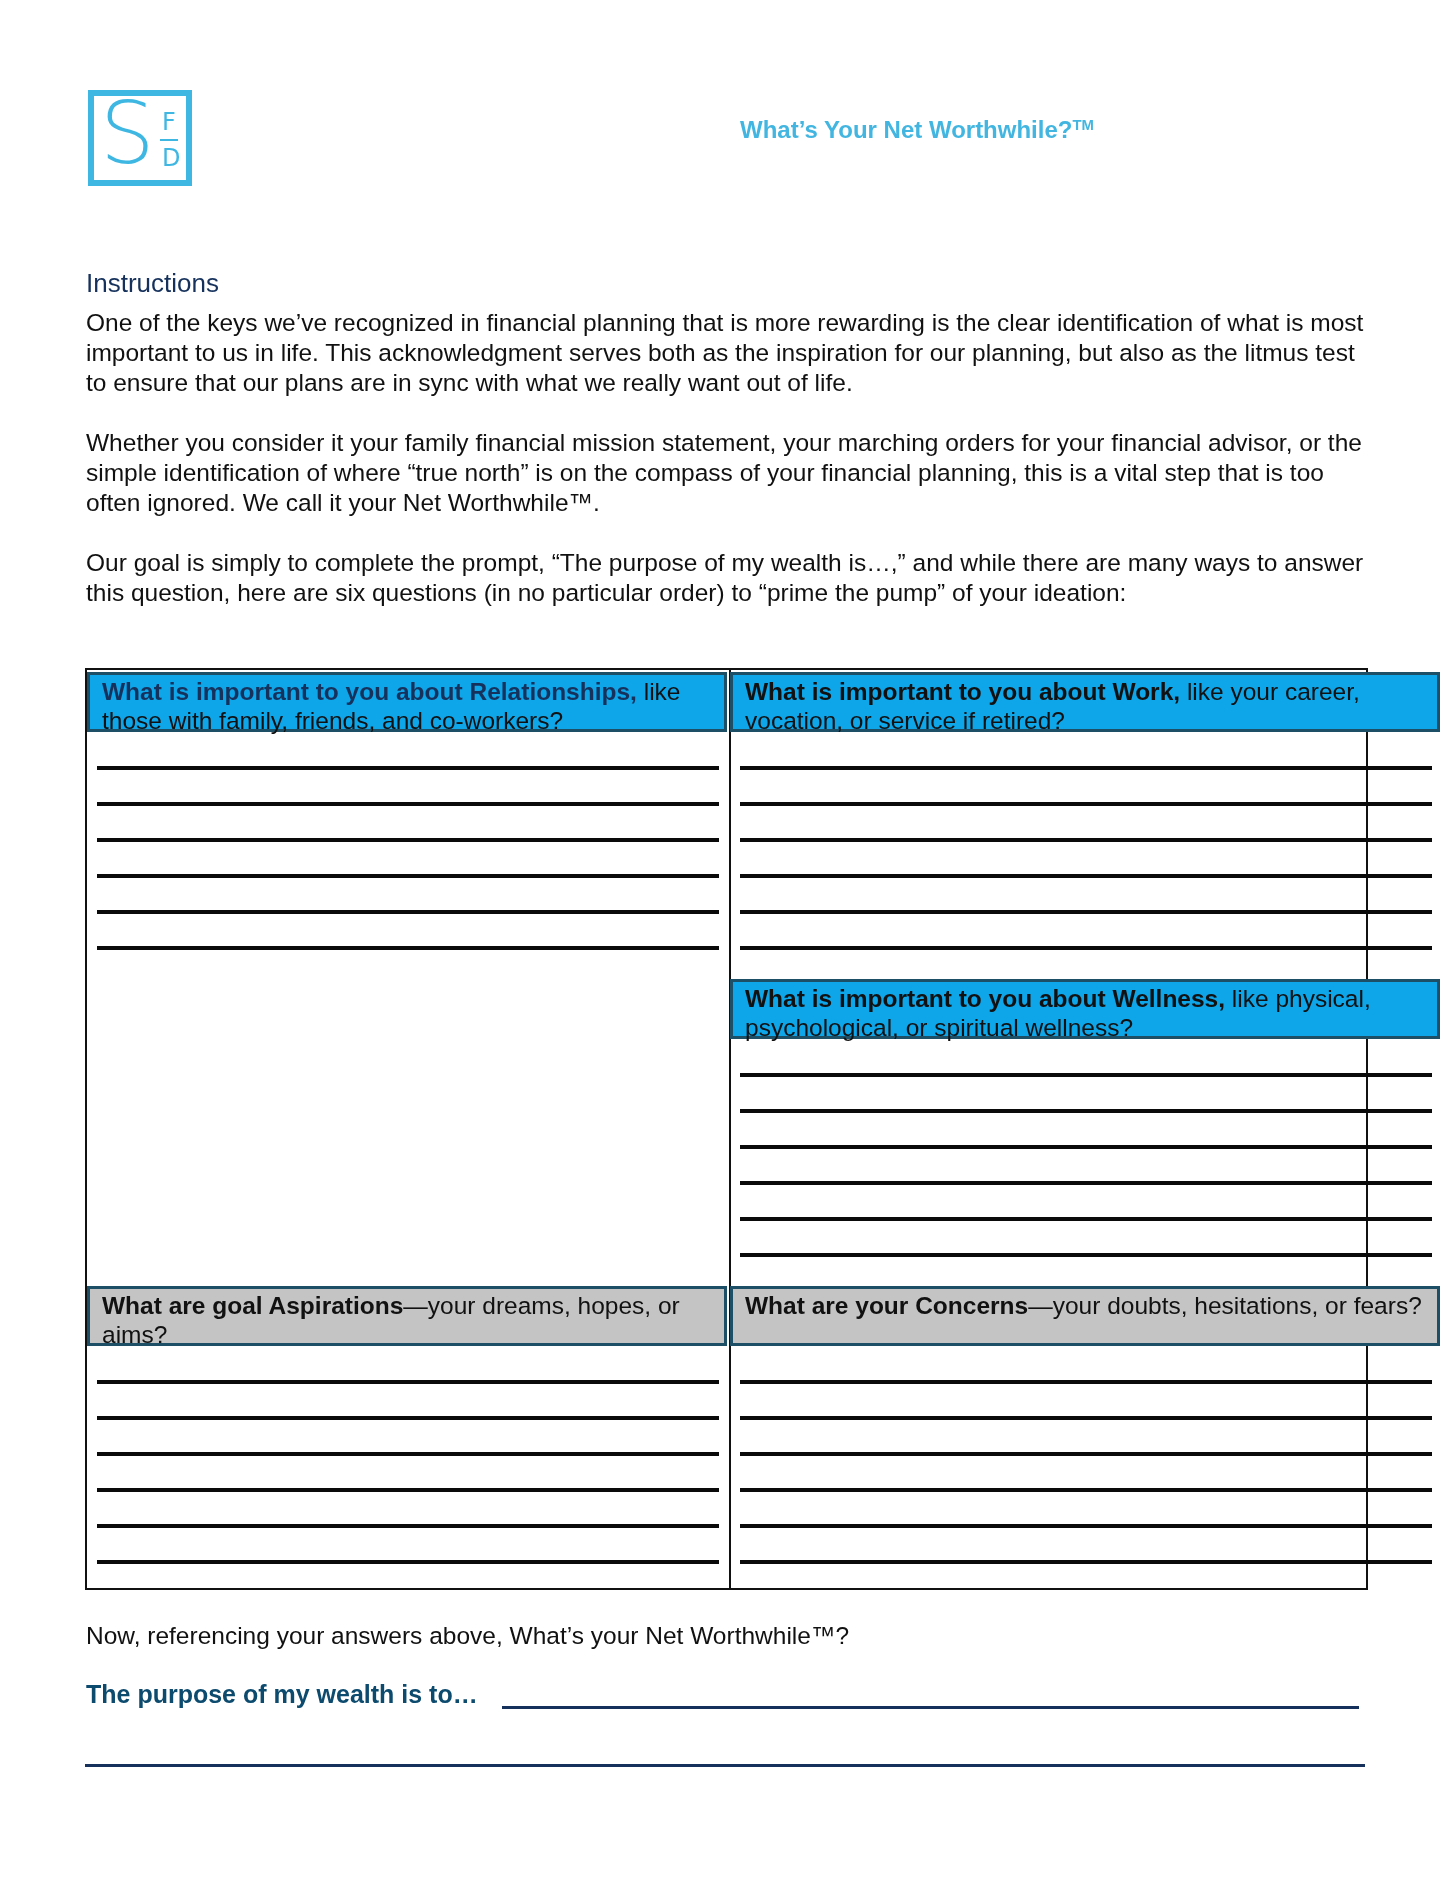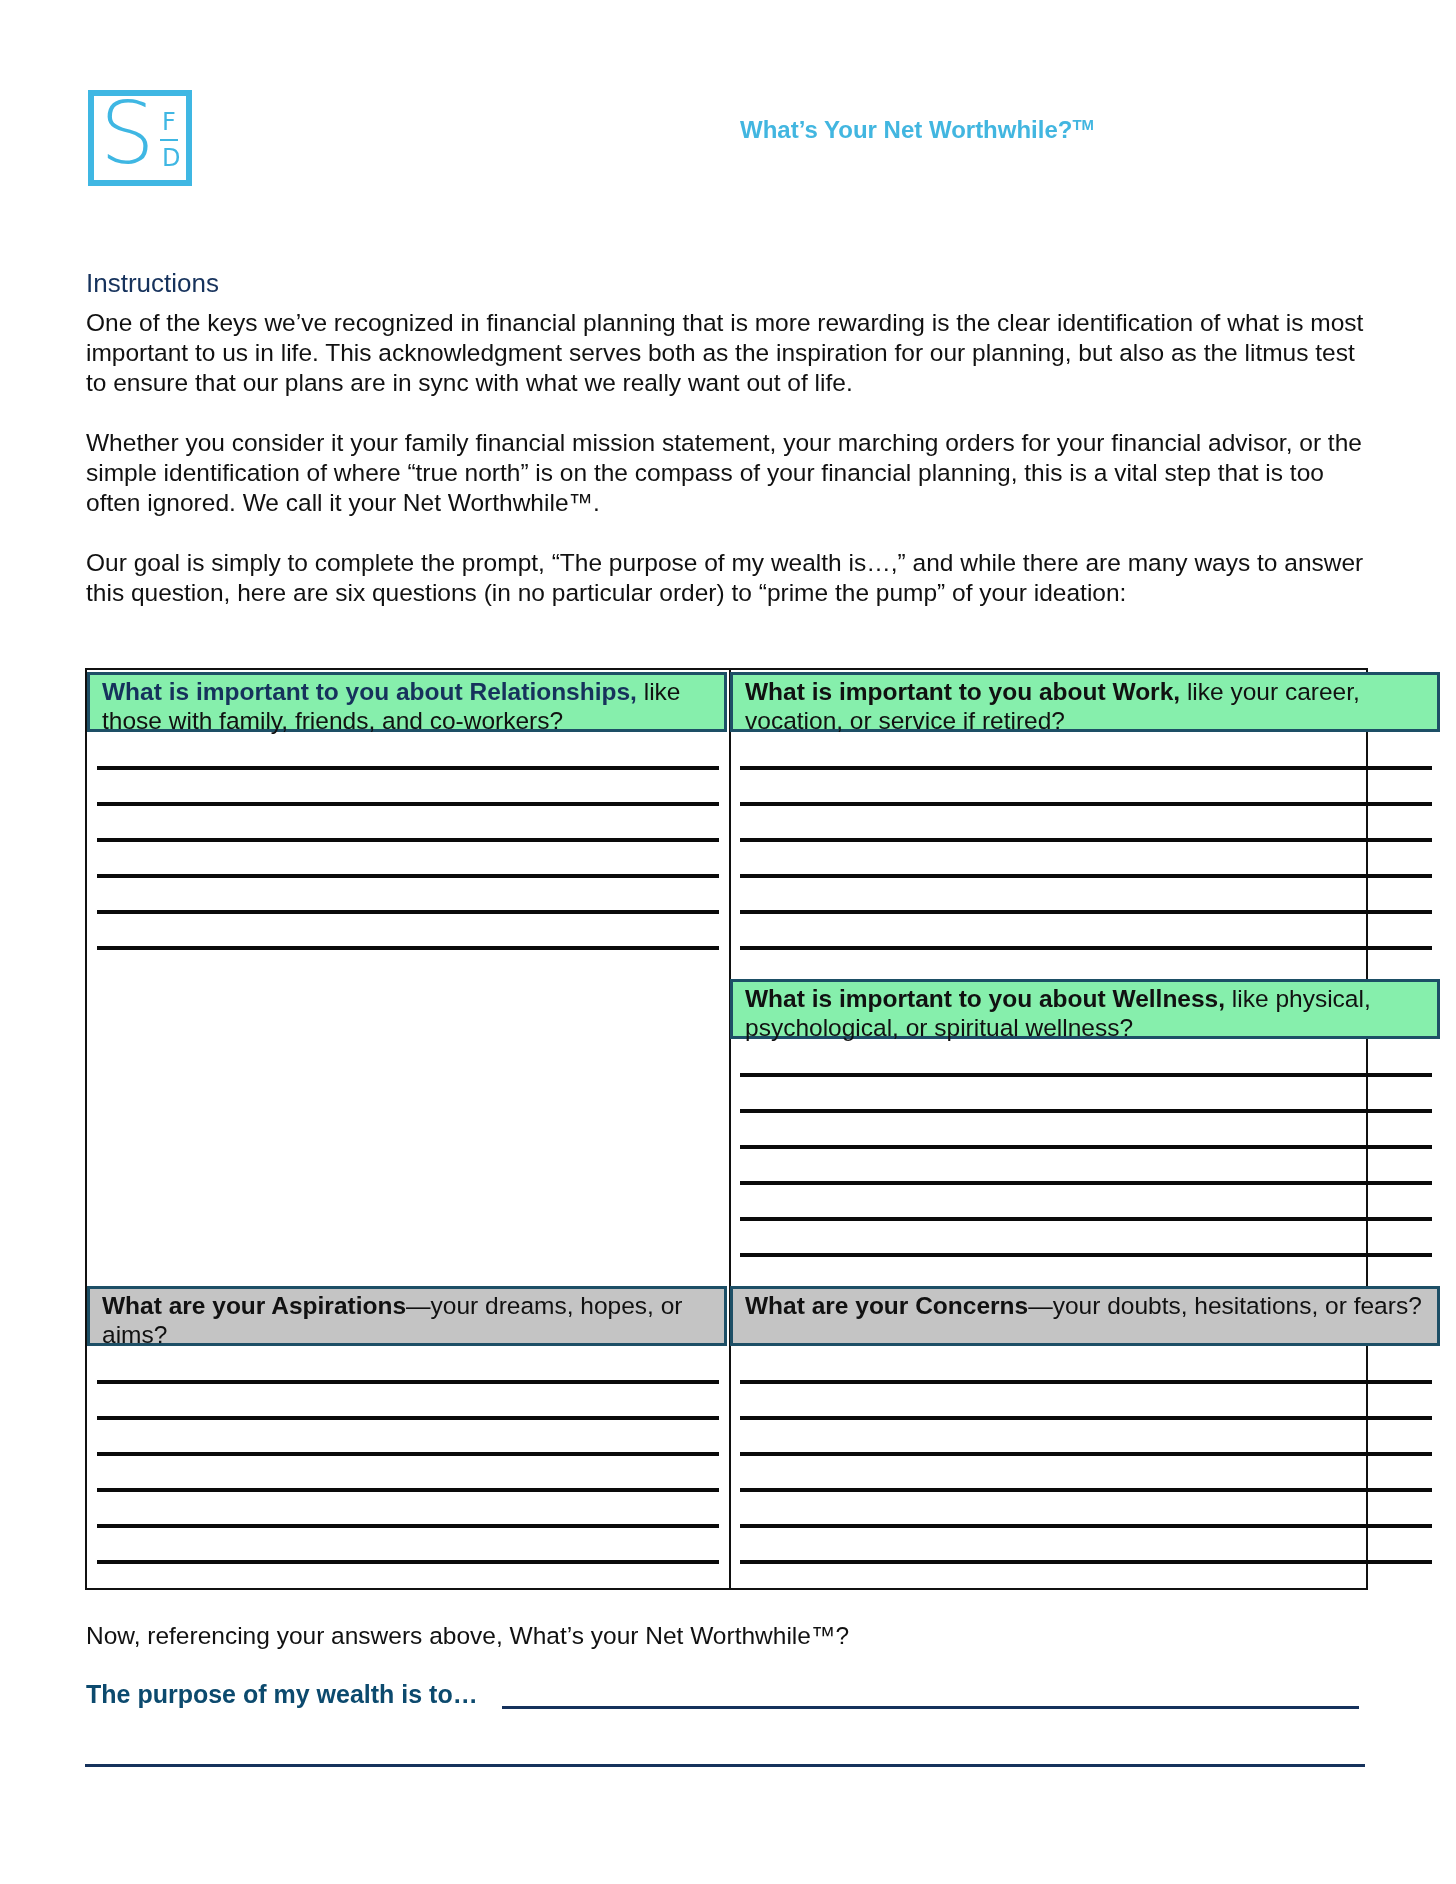--- a/index.html
+++ b/index.html
@@ -20,21 +20,21 @@
   .h-instr { position:absolute; left:86px; top:268px; font-size:26px; color:#16325c; }
   .para { position:absolute; left:86px; width:1290px; font-size:24.5px; line-height:30px; color:#111; }
   .p1 { top:308px; } .p2 { top:428px; } .p3 { top:548px; }
   .grid { position:absolute; left:85px; top:668px; width:1283px; height:922px;
           border:2px solid #111; box-sizing:border-box; }
   .vsplit { position:absolute; left:642px; top:0; bottom:0; width:2px; background:#111; }
   .cell { position:absolute; width:640px; height:306px; }
   .cell.c0 { left:0; } .cell.c1 { left:643px; width:710px; }
   .cell.r0 { top:0; } .cell.r1 { top:307px; } .cell.r2 { top:614px; }
   .qhead { position:absolute; left:0; top:2px; right:0; height:60px;
-           border:3px solid #1d4f66; box-sizing:border-box; background:#86efac;
+           border:3px solid #1d4f66; box-sizing:border-box; background:#0ea5e9;
            padding:2px 12px; font-size:24.5px; line-height:29px; color:#111; }
   .qhead.gray { background:#c4c4c4; }
   .qhead b { font-weight:bold; }
   .qhead.first b { color:#16325c; }
   .lines { position:absolute; left:10px; right:8px; top:96px; }
   .line { height:4px; background:#0a0a0a; margin-bottom:32px; }
   .now { position:absolute; left:86px; top:1622px; font-size:24.5px; color:#111; }
   .purpose { position:absolute; left:86px; top:1680px; font-size:25px; font-weight:bold; color:#0c4a6e; }
   .purpose-line { position:absolute; left:502px; top:1706px; width:857px; height:3px; background:#16325c; }
   .bottom-line { position:absolute; left:85px; top:1764px; width:1280px; height:3px; background:#16325c; }
@@ -86,21 +86,21 @@
     <div class="lines">
         <div class="line"></div>
         <div class="line"></div>
         <div class="line"></div>
         <div class="line"></div>
         <div class="line"></div>
         <div class="line"></div>
       </div>
   </div>
   <div class="cell c0 r2">
-    <div class="qhead gray"><b>What are your Aspirations</b><span>—your dreams, hopes, or aims?</span></div>
+    <div class="qhead gray"><b>What are goal Aspirations</b><span>—your dreams, hopes, or aims?</span></div>
     <div class="lines">
         <div class="line"></div>
         <div class="line"></div>
         <div class="line"></div>
         <div class="line"></div>
         <div class="line"></div>
         <div class="line"></div>
       </div>
   </div>
   <div class="cell c1 r2">

